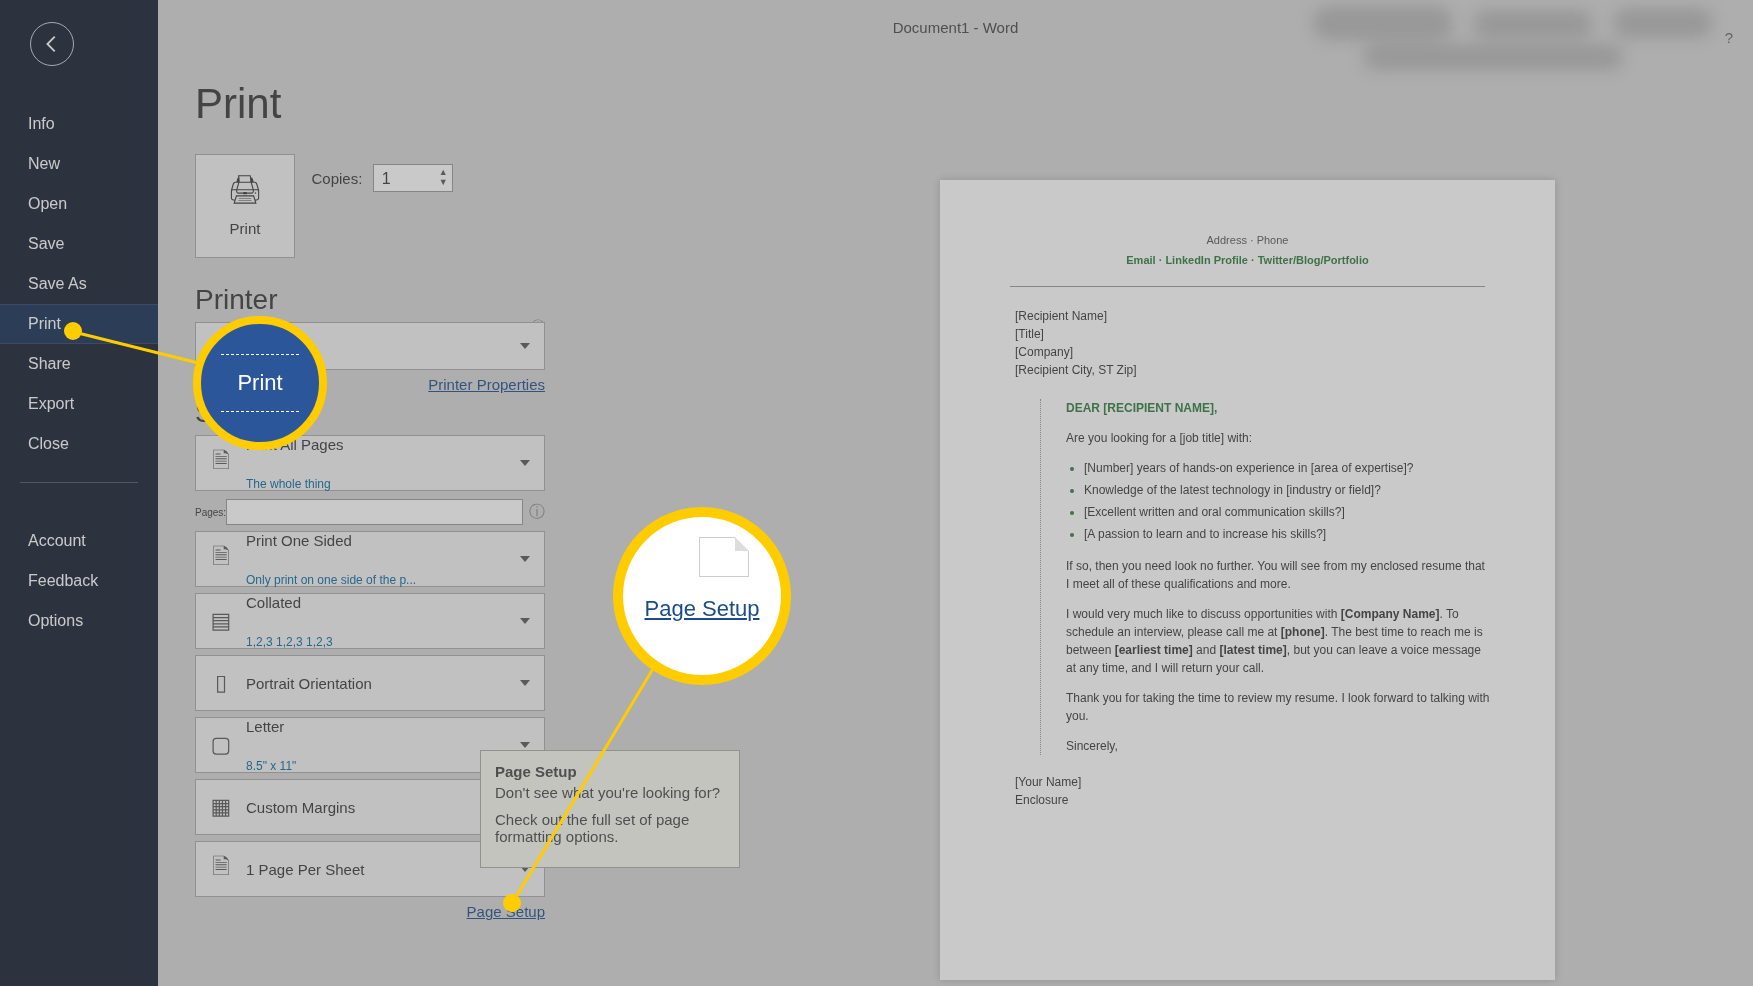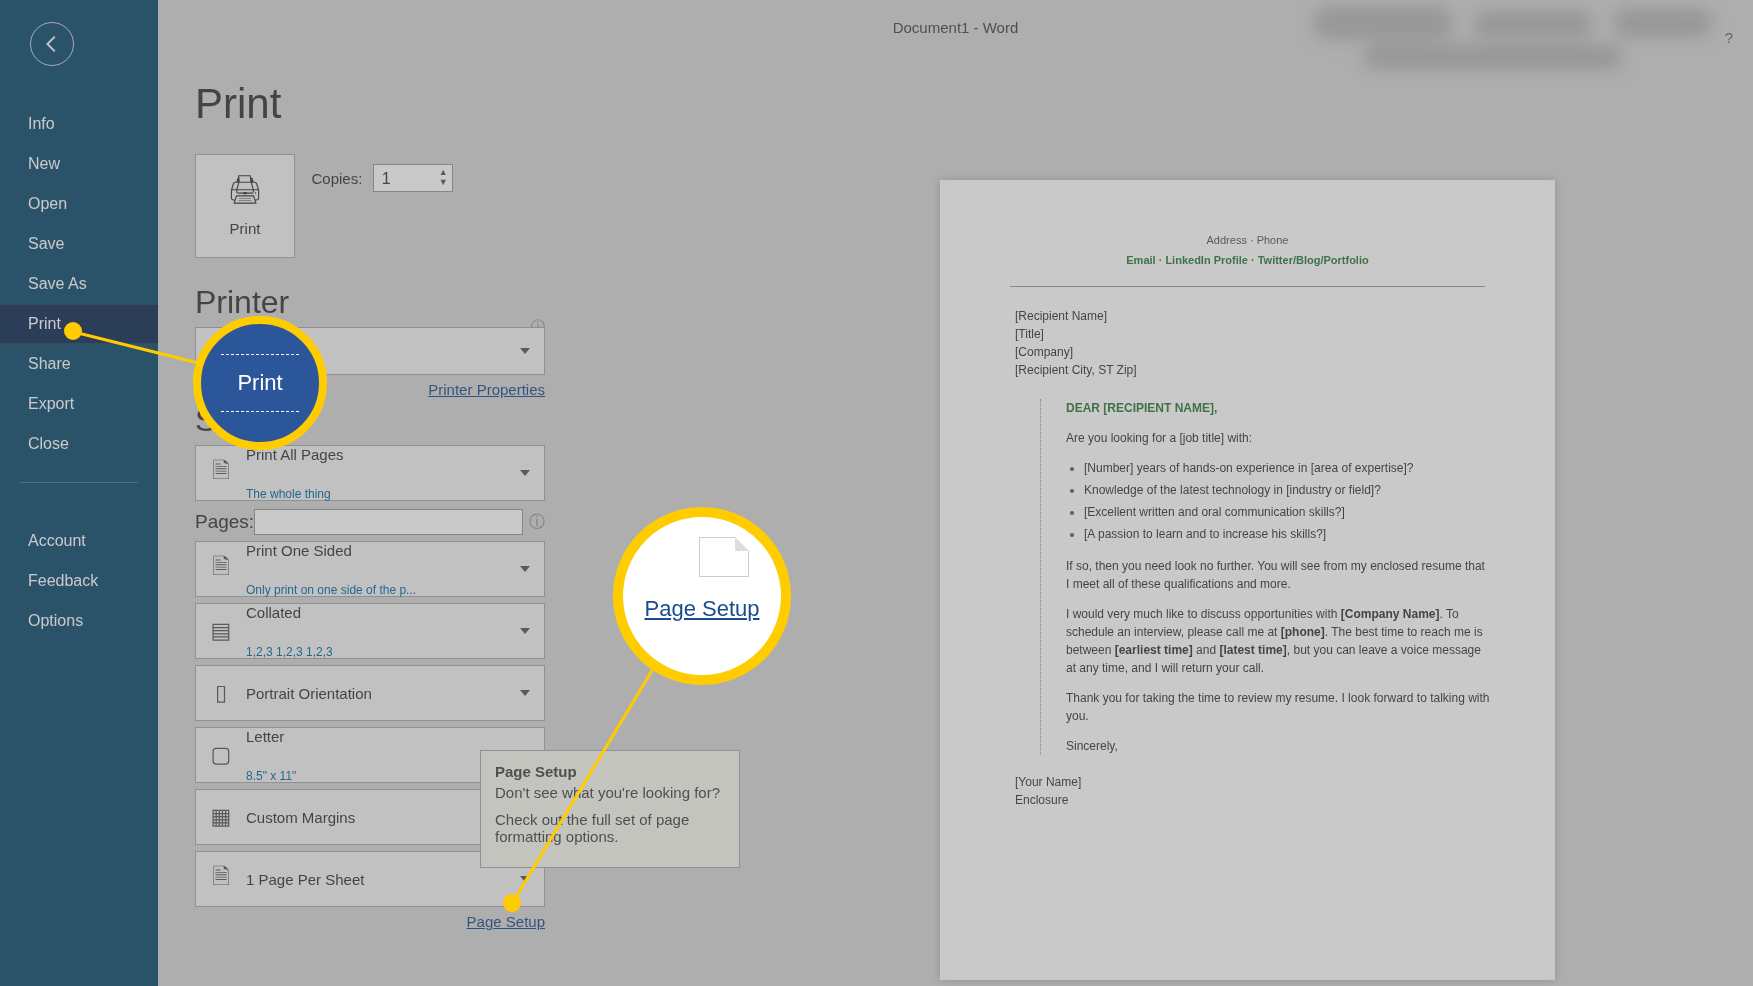--- a/index.html
+++ b/index.html
@@ -1,21 +1,21 @@
 <!DOCTYPE html>
 <html><head>
 <meta charset="utf-8">
 <style>
 * { margin: 0; padding: 0; box-sizing: border-box; font-family: "Segoe UI", Arial, sans-serif; }
 body { width: 1753px; height: 986px; background: #d6d6d6; overflow: hidden; position: relative; }
 
 .dim-overlay { position: absolute; inset: 0; background: rgba(100,100,100,0.35); pointer-events: none; z-index: 50; }
 
 
-.sidebar { position: absolute; left: 0; top: 0; width: 158px; height: 100%; background: #0c4a6e; z-index: 10; }
+.sidebar { position: absolute; left: 0; top: 0; width: 158px; height: 100%; background: #0f172a; z-index: 10; }
 .back-btn { width: 44px; height: 44px; border: 1.5px solid #c8d0e0; border-radius: 50%; margin: 22px 0 0 30px; display: flex; align-items: center; justify-content: center; }
 .back-btn svg { stroke: #fff; }
 .menu { margin-top: 38px; }
 .menu-item { color: #fff; font-size: 16px; padding: 11px 0 11px 28px; cursor: pointer; }
 .menu-item.active { background: #0f2850; box-shadow: inset 0 1px 0 rgba(255,255,255,.1), inset 0 -1px 0 rgba(255,255,255,.1); }
 .menu-sep { border-top: 1px solid rgba(255,255,255,.25); margin: 18px 20px 16px 20px; }
 
 
 .titlebar { position: absolute; left: 158px; right: 0; top: 8px; height: 40px; text-align: center; color: #444; font-size: 15px; line-height: 40px; z-index: 5; }
 .help-q { position: absolute; right: 20px; top: 10px; color: #666; }
@@ -26,36 +26,36 @@
 
 .print-btn { display: inline-block; border: 1px solid #aaa; width: 100px; height: 104px; text-align: center; vertical-align: top; background: #f3f3f3; }
 .print-btn .picon { margin-top: 18px; font-size: 28px; }
 .print-btn .plabel { margin-top: 14px; font-size: 15px; }
 .copies-wrap { display: inline-block; vertical-align: top; margin-left: 12px; margin-top: 10px; }
 .copies-label { font-size: 15px; color: #333; }
 .copies-spin { display: inline-block; border: 1px solid #999; width: 80px; height: 28px; margin-left: 6px; position: relative; background: #fff; }
 .copies-spin span { padding-left: 8px; line-height: 28px; }
 .copies-spin .arrows { position: absolute; right: 4px; top: 2px; font-size: 9px; line-height: 10px; color: #555; }
 
-.section-h { font-size: 32px; font-weight: 300; color: #333; margin-top: 26px; }
+.section-h { font-size: 28px; font-weight: 300; color: #333; margin-top: 26px; }
 .info-i { position: absolute; right: 0; color: #888; font-size: 14px; }
 
 .dropdown { border: 1px solid #aaa; background: #f3f3f3; height: 46px; display: flex; align-items: center; margin-top: 6px; position: relative; }
 .dropdown.tall { height: 56px; align-items: stretch; }
 .dd-icon { width: 50px; display: flex; align-items: center; justify-content: center; color: #555; font-size: 22px; }
 .dd-text { flex: 1; display: flex; flex-direction: column; justify-content: center; }
 .dd-main { font-size: 15px; color: #333; }
 .dd-sub { font-size: 12px; color: #0369a1; margin-top: 24px; }
 .dd-caret { position: absolute; right: 14px; top: 50%; margin-top: -3px; border-left: 5px solid transparent; border-right: 5px solid transparent; border-top: 6px solid #555; }
 
 .link { color: #1a4b8c; text-decoration: underline; font-size: 15px; }
 .right-link { display: block; text-align: right; margin-top: 6px; }
 
 .pages-row { margin-top: 8px; display: flex; align-items: center; }
-.pages-row label { font-size: 19px; }
+.pages-row label { font-size: 10px; }
 .pages-input { flex: 1; border: 1px solid #999; height: 26px; background: #fff; }
 .pages-info { margin-left: 6px; color: #888; }
 
 
 .tooltip { position: absolute; left: 480px; top: 750px; width: 260px; background: #f8f8f0; border: 1px solid #aaa; padding: 12px 14px; font-size: 15px; color: #444; z-index: 20; }
 .tooltip b { display: block; margin-bottom: 4px; }
 .tooltip p { margin-bottom: 10px; }
 
 
 .preview { position: absolute; left: 940px; top: 180px; width: 615px; height: 800px; background: #fff; box-shadow: 0 0 8px rgba(0,0,0,.2); padding: 50px 40px; z-index: 5; font-size: 12px; color: #333; }

